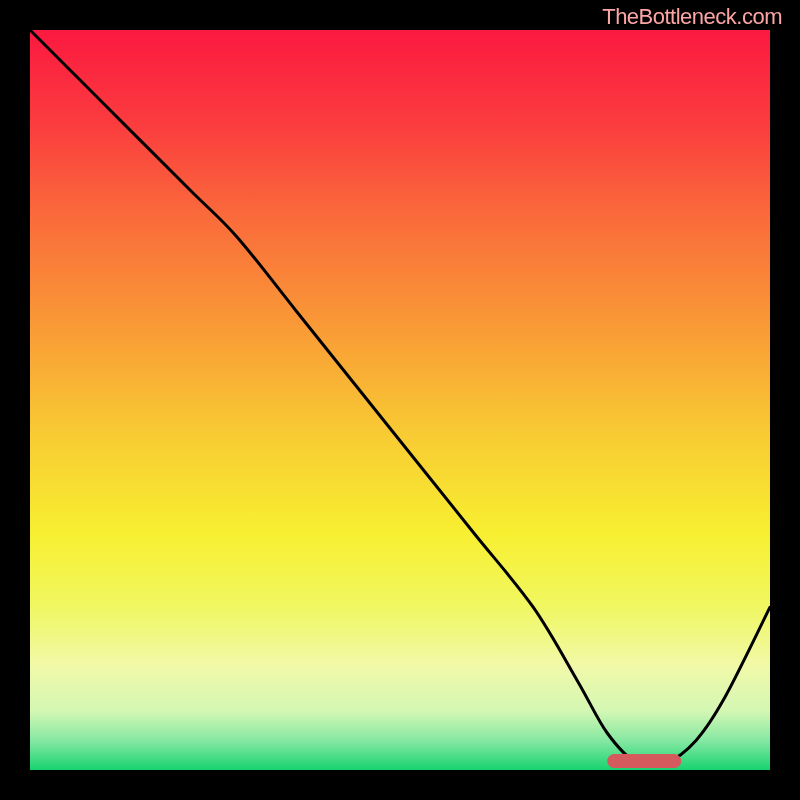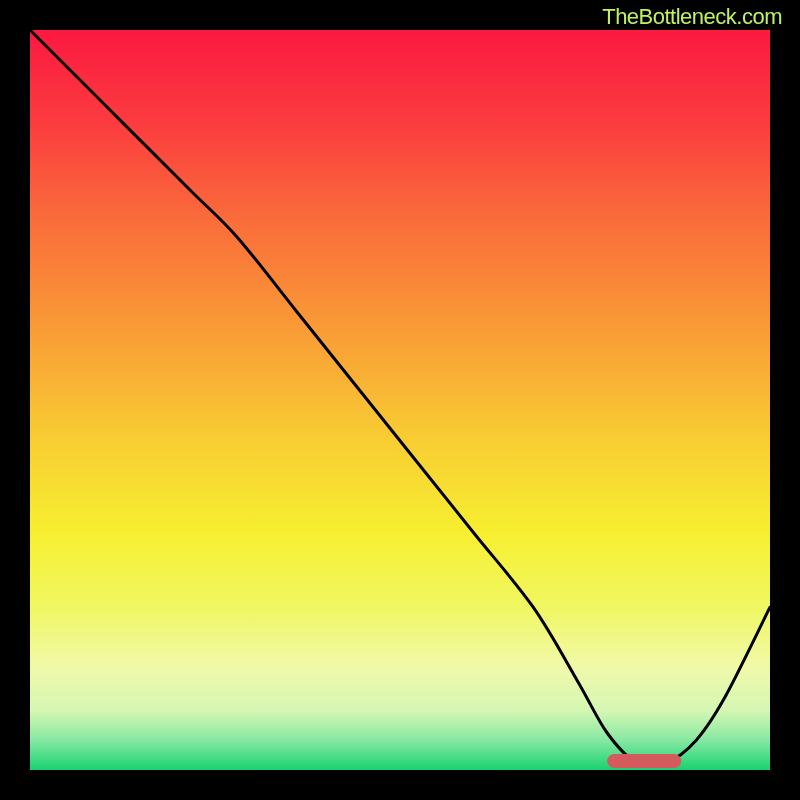--- a/index.html
+++ b/index.html
@@ -8,21 +8,21 @@
     width: 800px;
     height: 800px;
     background: #000;
     font-family: Arial, Helvetica, sans-serif;
     position: relative;
   }
   .attribution {
     position: absolute;
     top: 4px;
     right: 18px;
-    color: #bef264;
+    color: #fca5a5;
     font-size: 22px;
     font-weight: 500;
     letter-spacing: -0.5px;
   }
   .plot-area {
     position: absolute;
     left: 30px;
     top: 30px;
     width: 740px;
     height: 740px;

